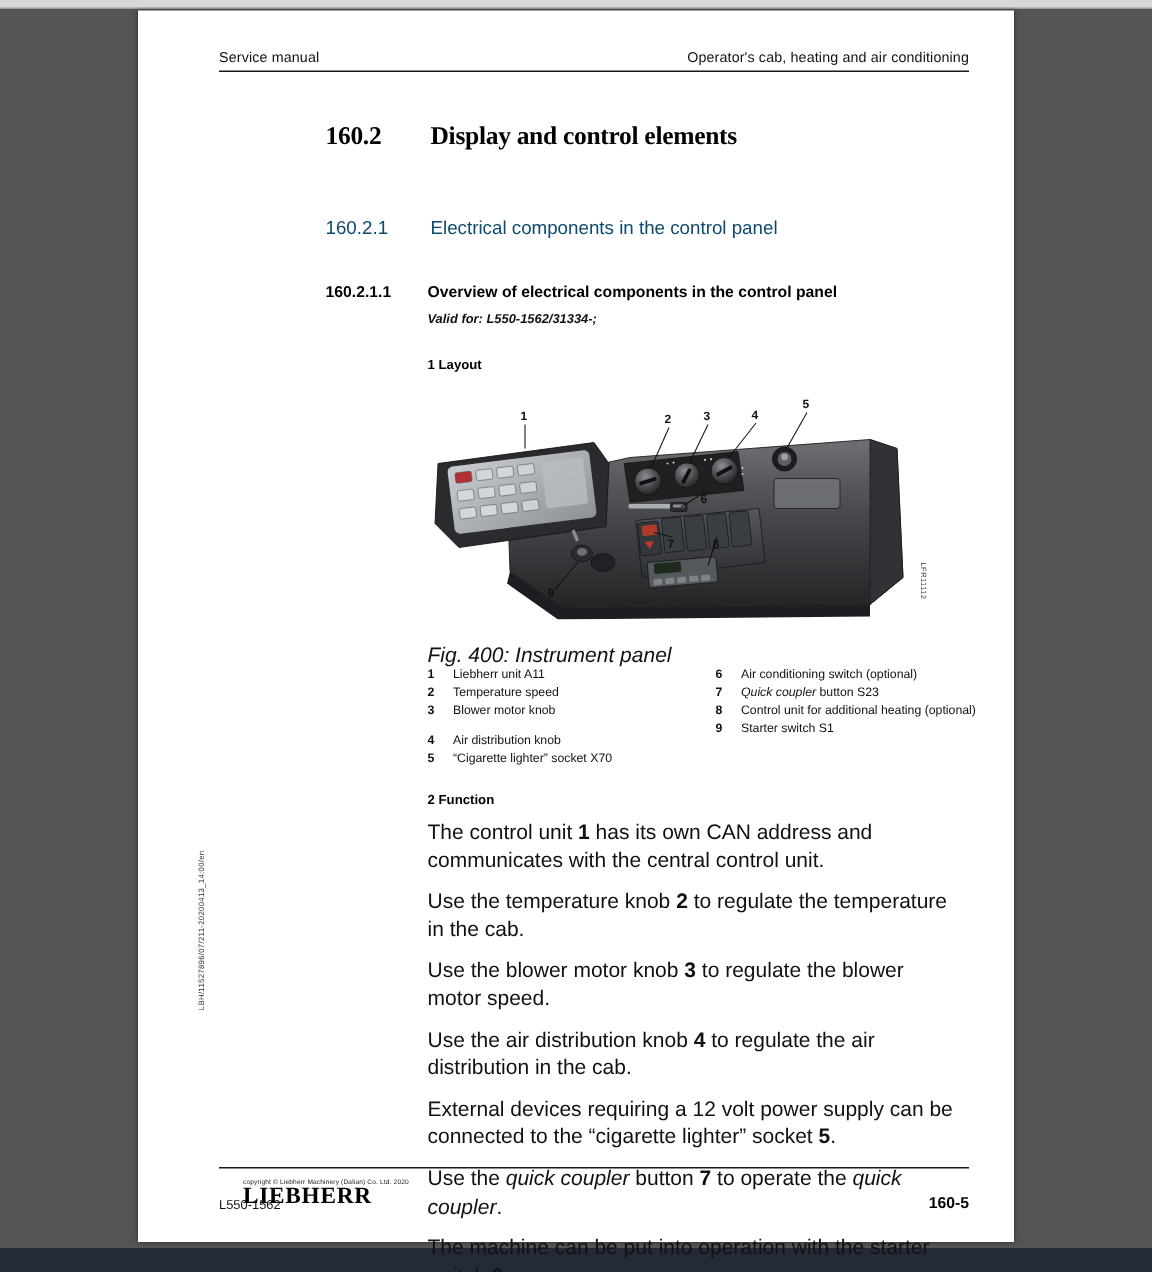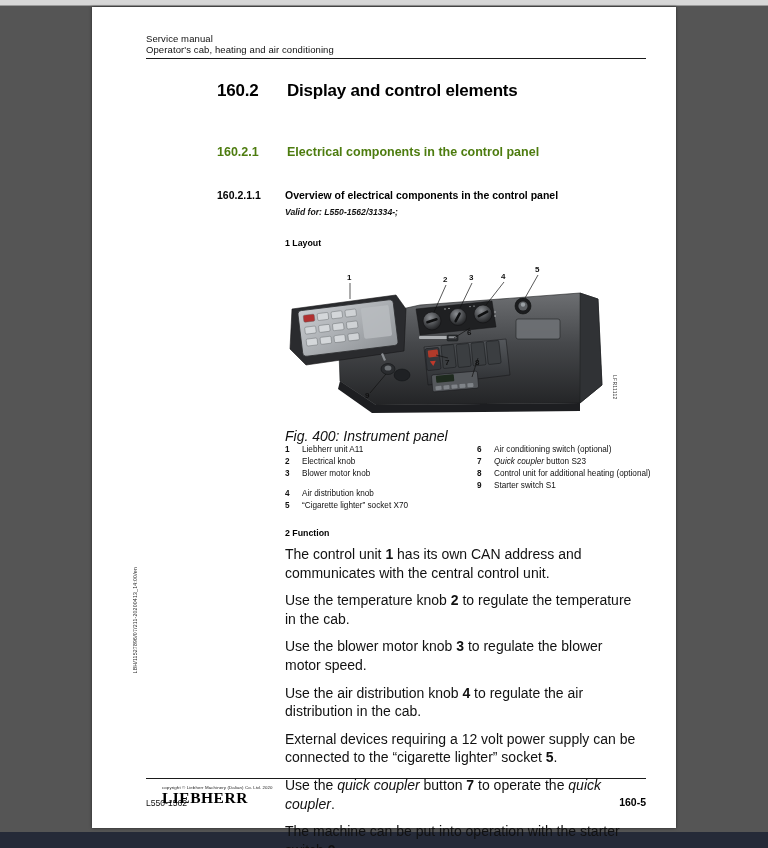--- a/index.html
+++ b/index.html
@@ -45,46 +45,46 @@
     position: absolute;
     left: 54px; top: 26px;
     width: 500px;
     display: flex;
     justify-content: space-between;
     align-items: flex-start;
     border-bottom: 1px solid #1a1a1a;
     padding-bottom: 3px;
     font-size: 9.5px;
     color: #111;
-    flex-direction: column;
   }
   .pg-header .left  { letter-spacing: 0.1px; }
   .pg-header .right { letter-spacing: 0.1px; }
 
   
   .h1row {
     position: absolute;
     left: 125px; top: 74px;
     display: flex;
     align-items: flex-end;
     font-weight: bold;
     font-size: 17px;
     color: #000;
     letter-spacing: -0.2px;
+    font-family: Liberation Serif, serif;
   }
   .h1row .num { width: 70px; flex: none; }
 
   .h2row {
     position: absolute;
     left: 125px; top: 138px;
     display: flex;
     align-items: baseline;
-    font-weight: bold;
+    font-weight: normal;
     font-size: 12.5px;
-    color: #4d7c0f;
+    color: #0c4a6e;
   }
   .h2row .num { width: 70px; flex: none; }
 
   .h3row {
     position: absolute;
     left: 125px; top: 182px;
     display: flex;
     align-items: baseline;
     font-weight: bold;
     font-size: 10.5px;
@@ -409,21 +409,21 @@
     <div class="fig-caption">Fig. 400: Instrument panel</div>
 
     <div class="legend">
       <div class="col">
         <div class="item">
           <span class="k">1</span>
           <span class="v">Liebherr unit A11</span>
         </div>
         <div class="item">
           <span class="k">2</span>
-          <span class="v">Electrical knob</span>
+          <span class="v">Temperature speed</span>
         </div>
         <div class="item">
           <span class="k">3</span>
           <span class="v">Blower motor knob</span>
         </div>
         <div class="item gap">
           <span class="k">4</span>
           <span class="v">Air distribution knob</span>
         </div>
         <div class="item">

